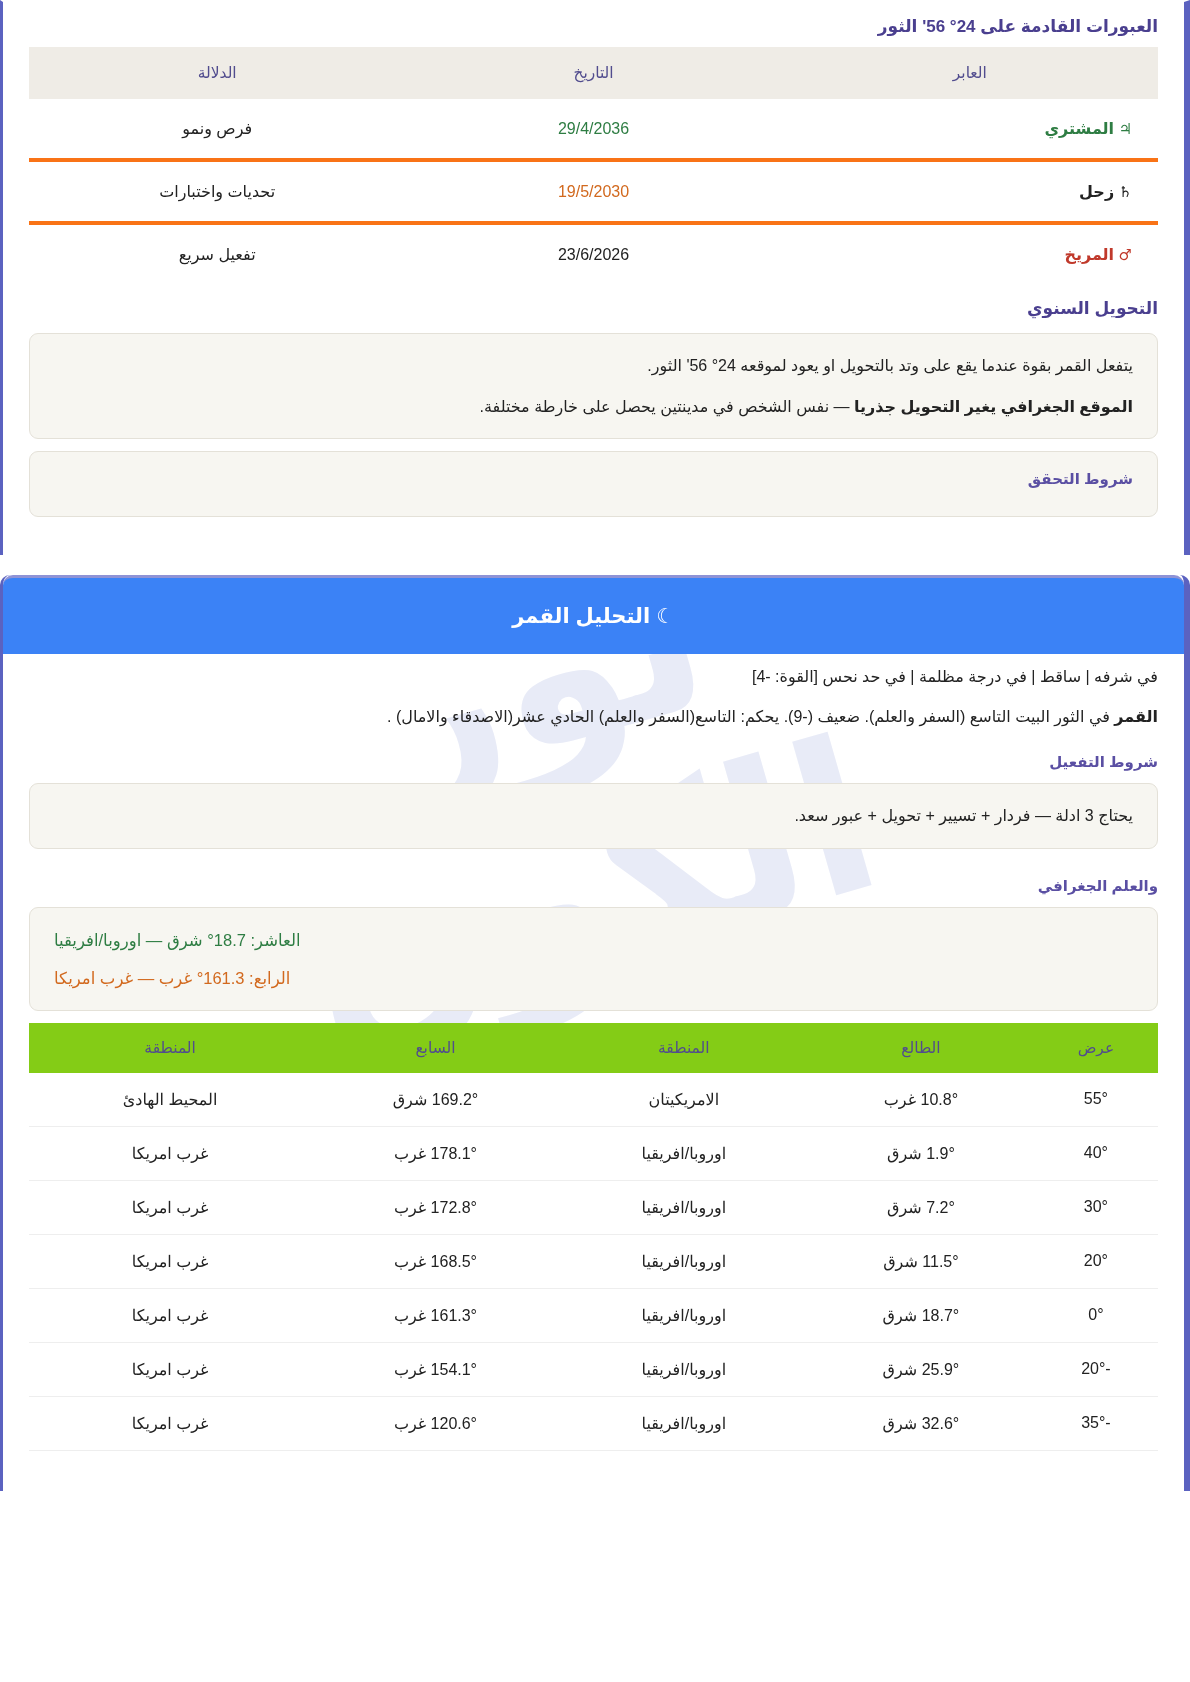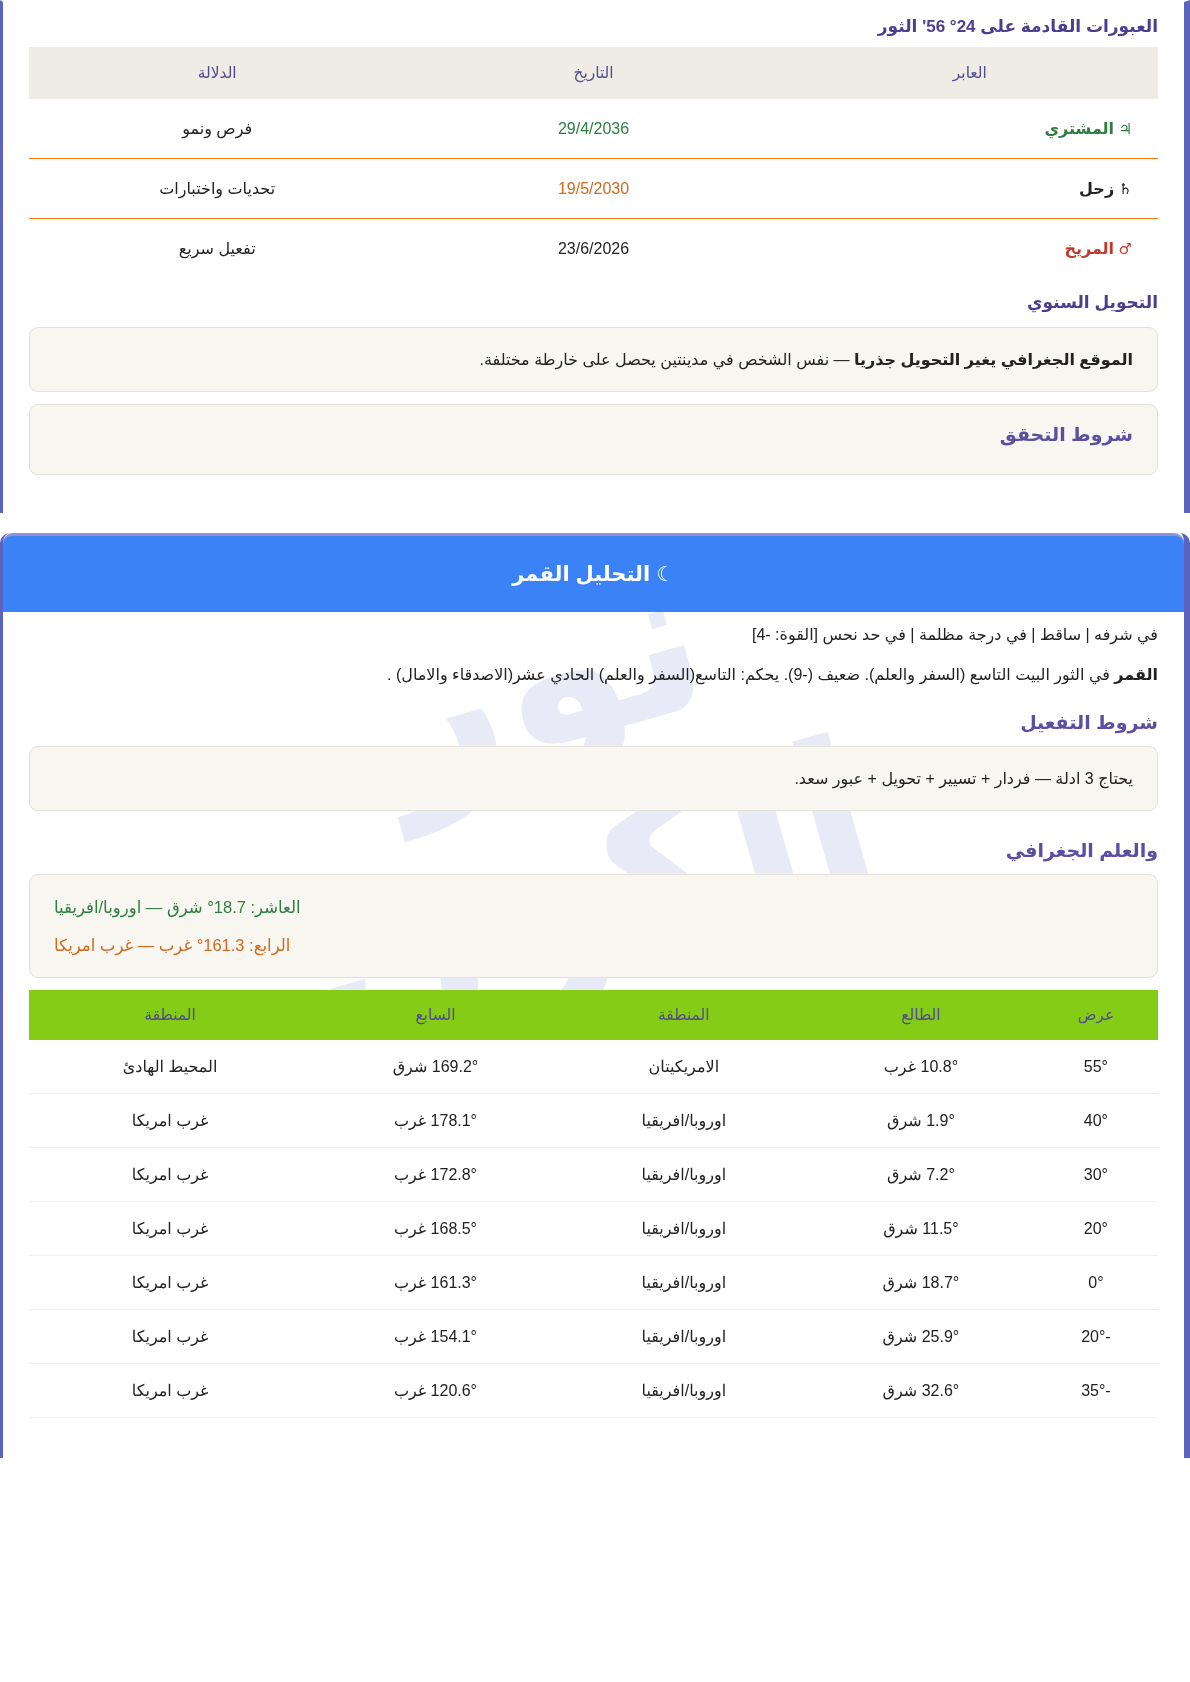--- a/index.html
+++ b/index.html
@@ -58,21 +58,21 @@
 
   .section-head {
     font-size: 17px;
     font-weight: 700;
     color: #4a3f8f;
     padding: 14px 0 10px 0;
     text-align: right;
   }
 
   .sub-head {
-    font-size: 19px;
+    font-size: 15px;
     font-weight: 700;
     color: #5a4fa3;
     text-align: right;
     padding: 16px 0 8px 0;
   }
 
   
   table.grid {
     width: 100%;
     border-collapse: collapse;
@@ -85,21 +85,21 @@
     font-weight: 400;
     padding: 17px 14px;
     text-align: center;
     border: none;
   }
   table.grid tbody td {
     font-size: 16px;
     padding: 20px 14px;
     text-align: center;
     background: #ffffff;
-    border-top: 1px solid #f97316;
+    border-top: 4px solid #f97316;
   }
   table.grid tbody tr:first-child td { border-top: none; }
 
   .cell-right { text-align: right !important; padding-right: 26px !important; }
   .planet-name { font-weight: 700; }
   .sym { font-family: "DejaVu Sans", sans-serif; font-size: 15px; }
 
   
   .callout {
     background: #f7f6f1;
@@ -234,20 +234,21 @@
             <td>تفعيل سريع</td>
           </tr>
         </tbody>
     </table>
   </div>
 
   <div class="pad">
     <div class="section-head">التحويل السنوي</div>
 
     <div class="callout">
+      <p>يتفعل القمر بقوة عندما يقع على وتد بالتحويل او يعود لموقعه 24° 56' الثور.</p>
       <p><b class="em">الموقع الجغرافي يغير التحويل جذريا</b><span> — نفس الشخص في مدينتين يحصل على خارطة مختلفة.</span></p>
     </div>
 
     <div class="callout">
       <div class="sub-head">شروط التحقق</div>
     </div>
   </div>
 
   <div style="height:26px"></div>
 </div>

